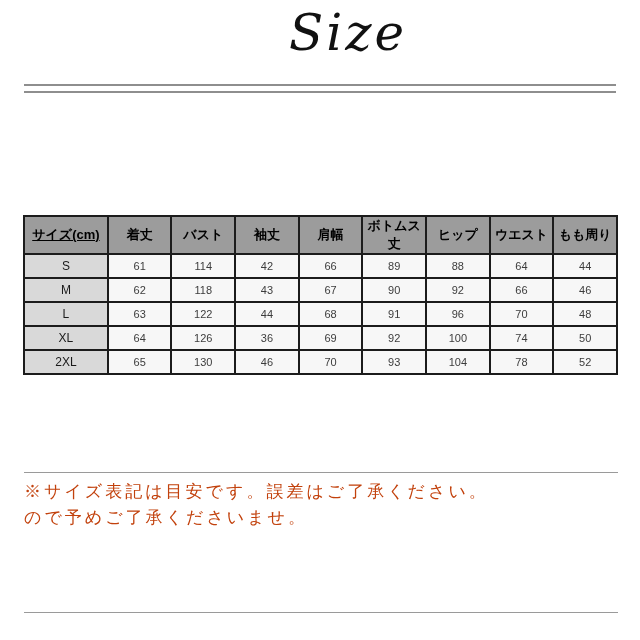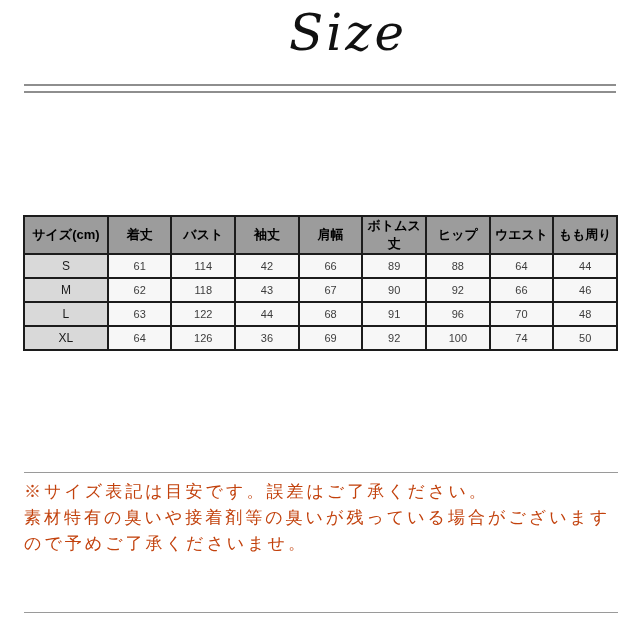--- a/index.html
+++ b/index.html
@@ -48,21 +48,21 @@
     vertical-align: middle;
     padding: 0;
   }
   .size-table thead th {
     background: #9c9c9c;
     height: 26px;
     font-size: 13px;
     font-weight: bold;
     color: #000000;
   }
-  .size-table thead th:first-child { width: 13.8%; }
+  .size-table thead th:first-child { width: 13.8%; text-decoration: underline; }
   .size-table tbody td {
     background: #f7f7f7;
     height: 22px;
     font-size: 11px;
     color: #3c3c3c;
   }
   .size-table tbody td.size-col {
     background: #d9d9d9;
     font-size: 12px;
     color: #1a1a1a;
@@ -152,26 +152,36 @@
           <td class="size-col">XL</td>
           <td>64</td>
           <td>126</td>
           <td>36</td>
           <td>69</td>
           <td>92</td>
           <td>100</td>
           <td>74</td>
           <td>50</td>
         </tr>
+        <tr>
+          <td class="size-col">2XL</td>
+          <td>65</td>
+          <td>130</td>
+          <td>46</td>
+          <td>70</td>
+          <td>93</td>
+          <td>104</td>
+          <td>78</td>
+          <td>52</td>
+        </tr>
       </tbody>
   </table>
 
   <div class="notes-rule-top"></div>
 
   <div class="notes">
       <div>※サイズ表記は目安です。誤差はご了承ください。</div>
-      <div>素材特有の臭いや接着剤等の臭いが残っている場合がございます</div>
       <div>ので予めご了承くださいませ。</div>
     </div>
 
   <div class="notes-rule-bottom"></div>
 
 </div>
 
 </body></html>

